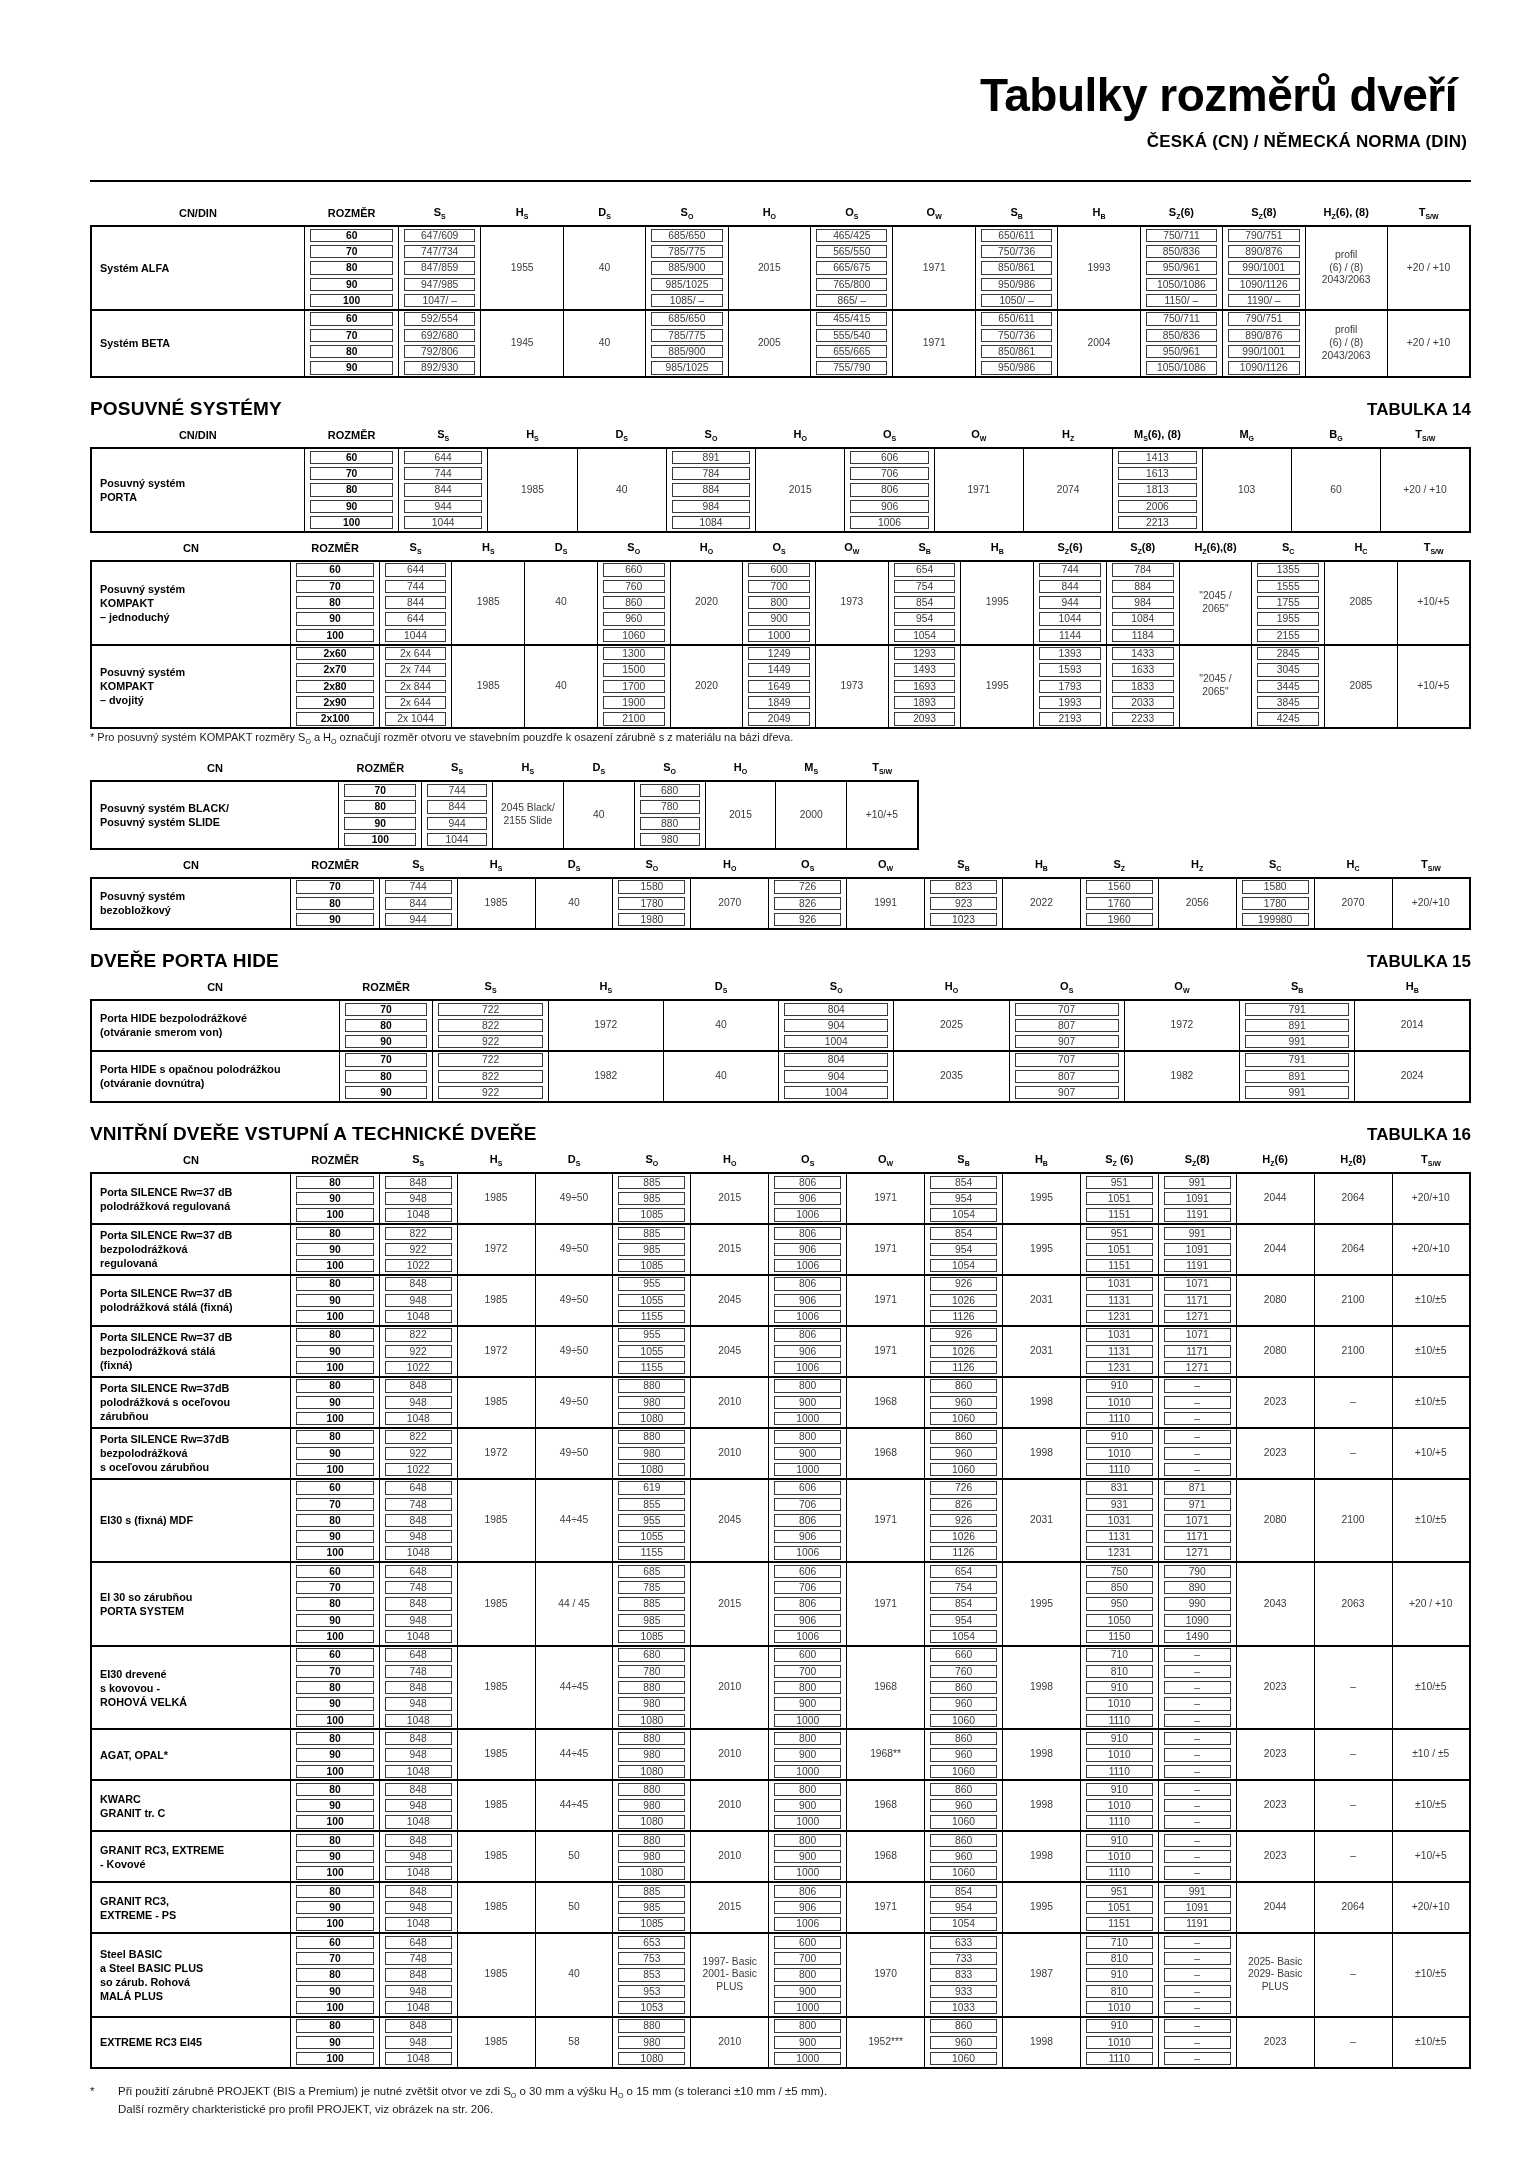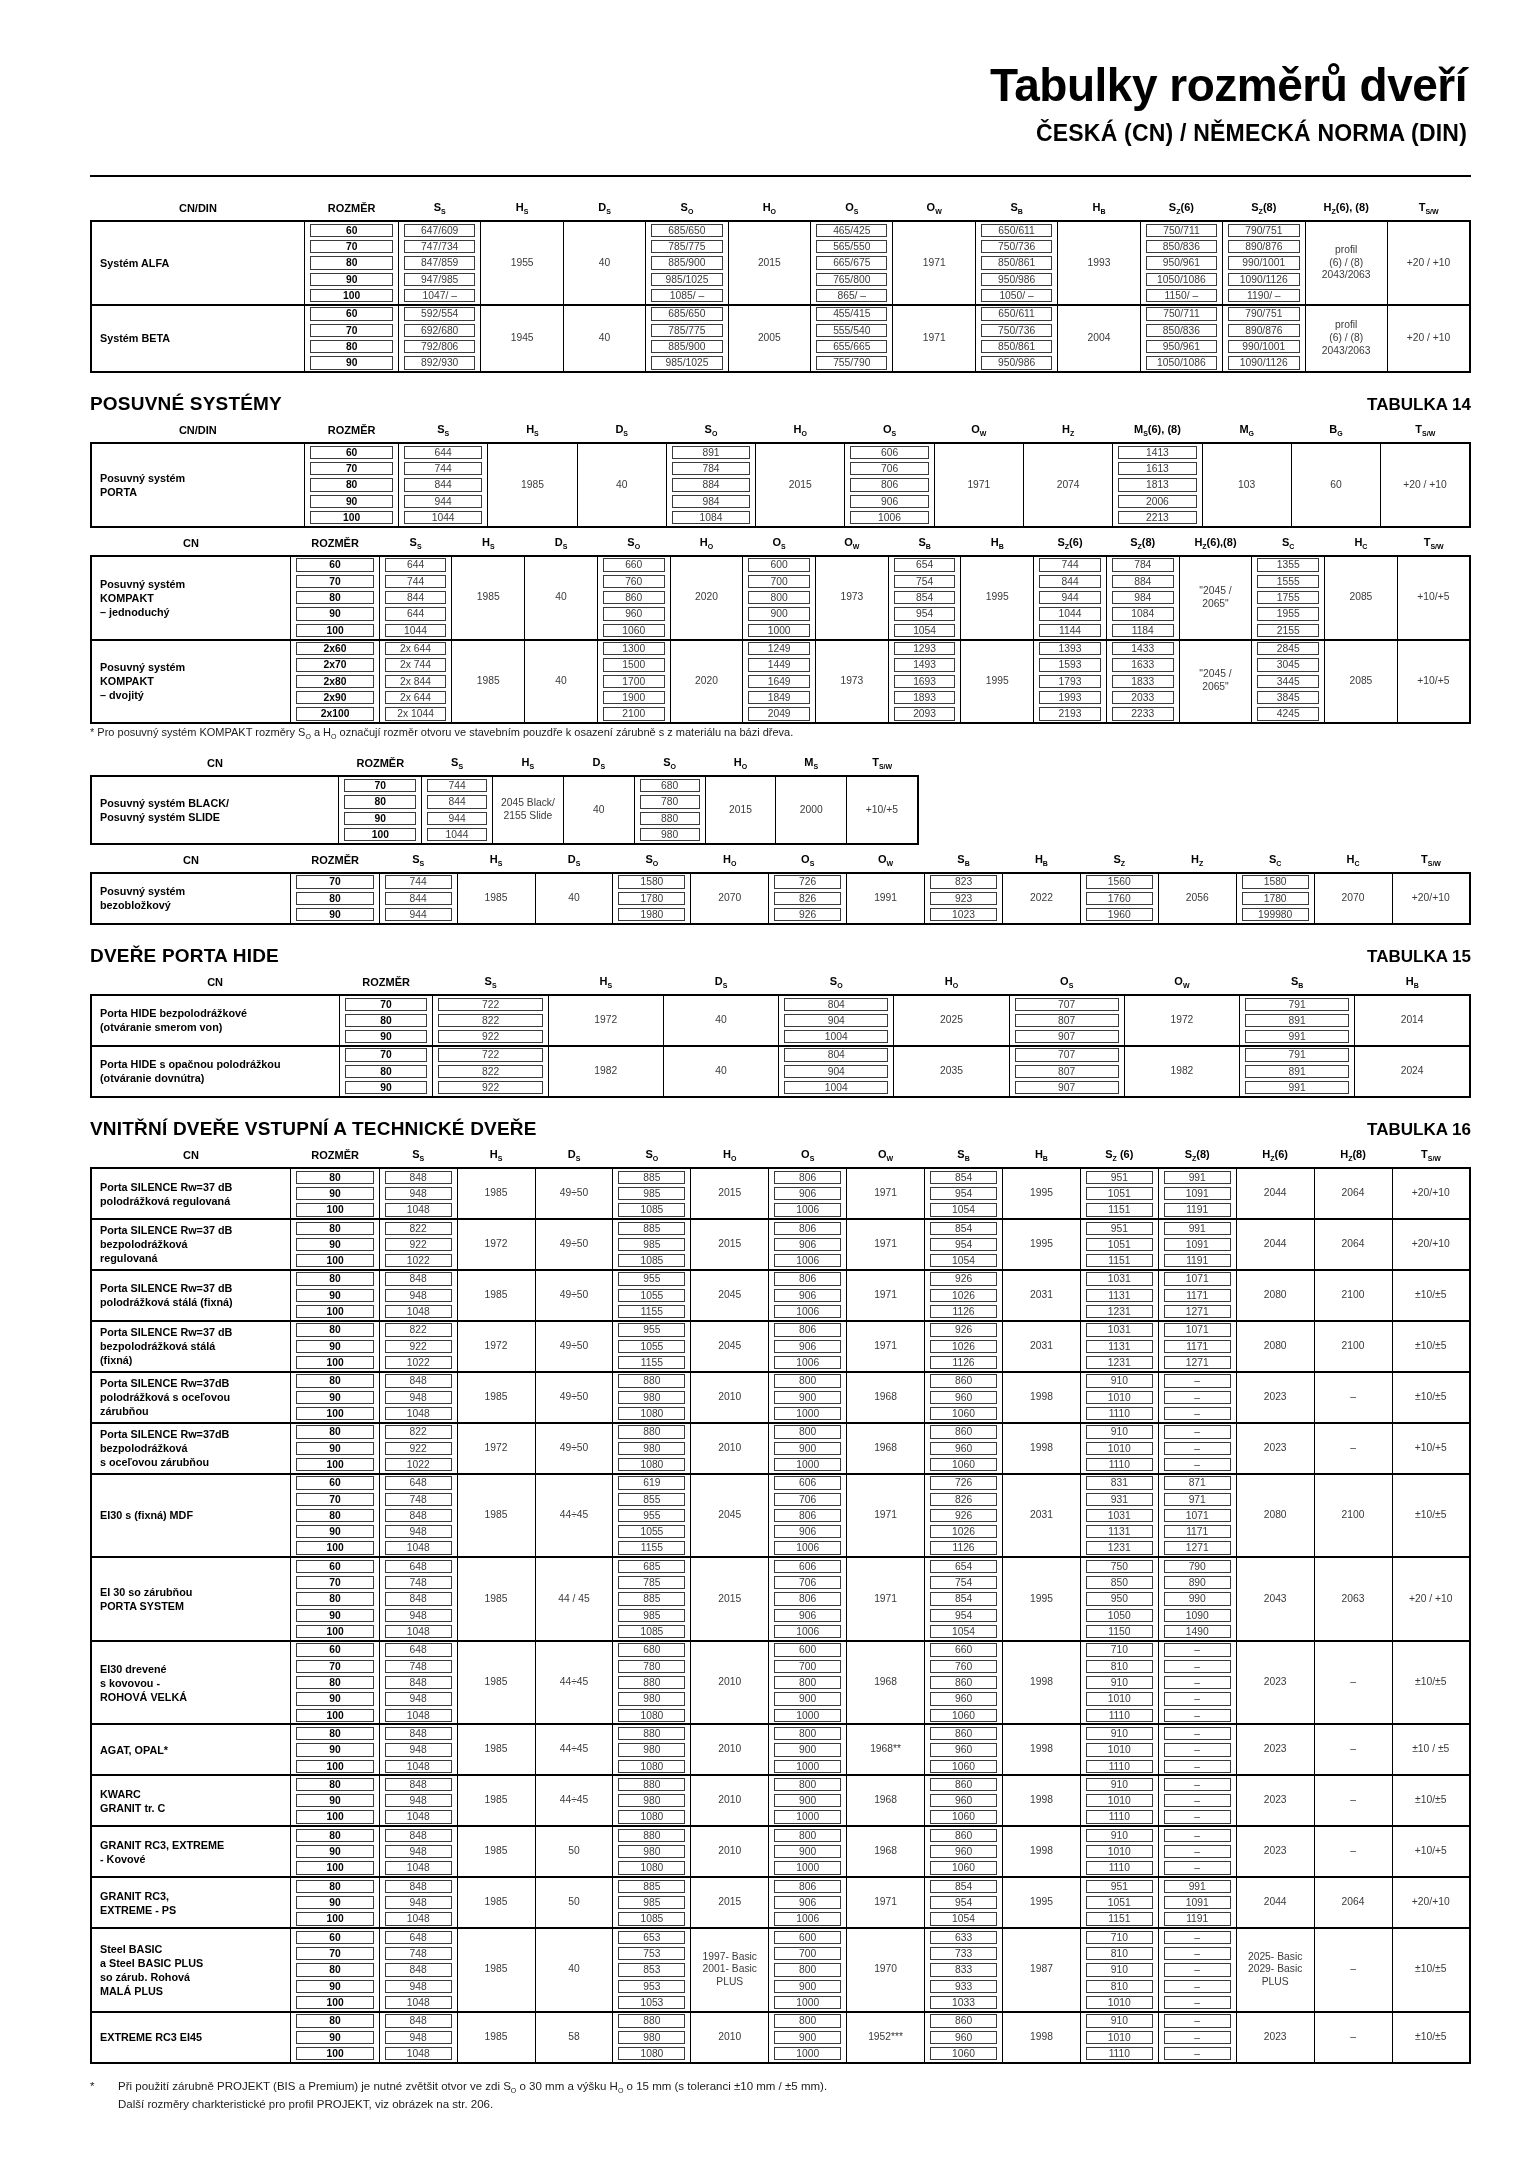--- a/index.html
+++ b/index.html
@@ -4,22 +4,22 @@
 <style>
   * { box-sizing: border-box; }
   html,body { margin:0; padding:0; background:#f2f2f2; }
   body { font-family:"Liberation Sans", sans-serif; color:#000; }
   .page {
     width:1529px; min-height:2160px; background:#fff; margin:0 auto;
     padding:48px 58px 30px 90px; position:relative;
   }
   
   .pagehead { text-align:right; padding:10px 4px 14px 0; }
-  .pagehead h1 { margin:0; font-size:46px; font-weight:800; letter-spacing:-0.5px; }
-  .pagehead .subtitle { font-size:23px; font-weight:800; margin-top:8px; letter-spacing:0.2px; }
+  .pagehead h1 { margin:10px; font-size:46px; font-weight:800; letter-spacing:-0.5px; }
+  .pagehead .subtitle { font-size:17px; font-weight:800; margin-top:8px; letter-spacing:0.2px; }
   .toprule { border:none; border-top:2.6px solid #000; margin:14px 0 6px 0; }
   
   section { margin-top:20px; }
   .sechead { display:flex; justify-content:space-between; align-items:baseline; margin:0 0 2px 0; }
   .sechead h2 { margin:0; font-size:19px; font-weight:800; letter-spacing:0.2px; }
   .tablabel { font-size:17px; font-weight:800; }
   
   table.dim { border-collapse:collapse; table-layout:fixed; width:100%; margin-top:4px; }
   .dim th { font-size:11px; font-weight:700; padding:4px 0 5px 0; text-align:center; }
   .dim tbody { border:2.6px solid #000; }

